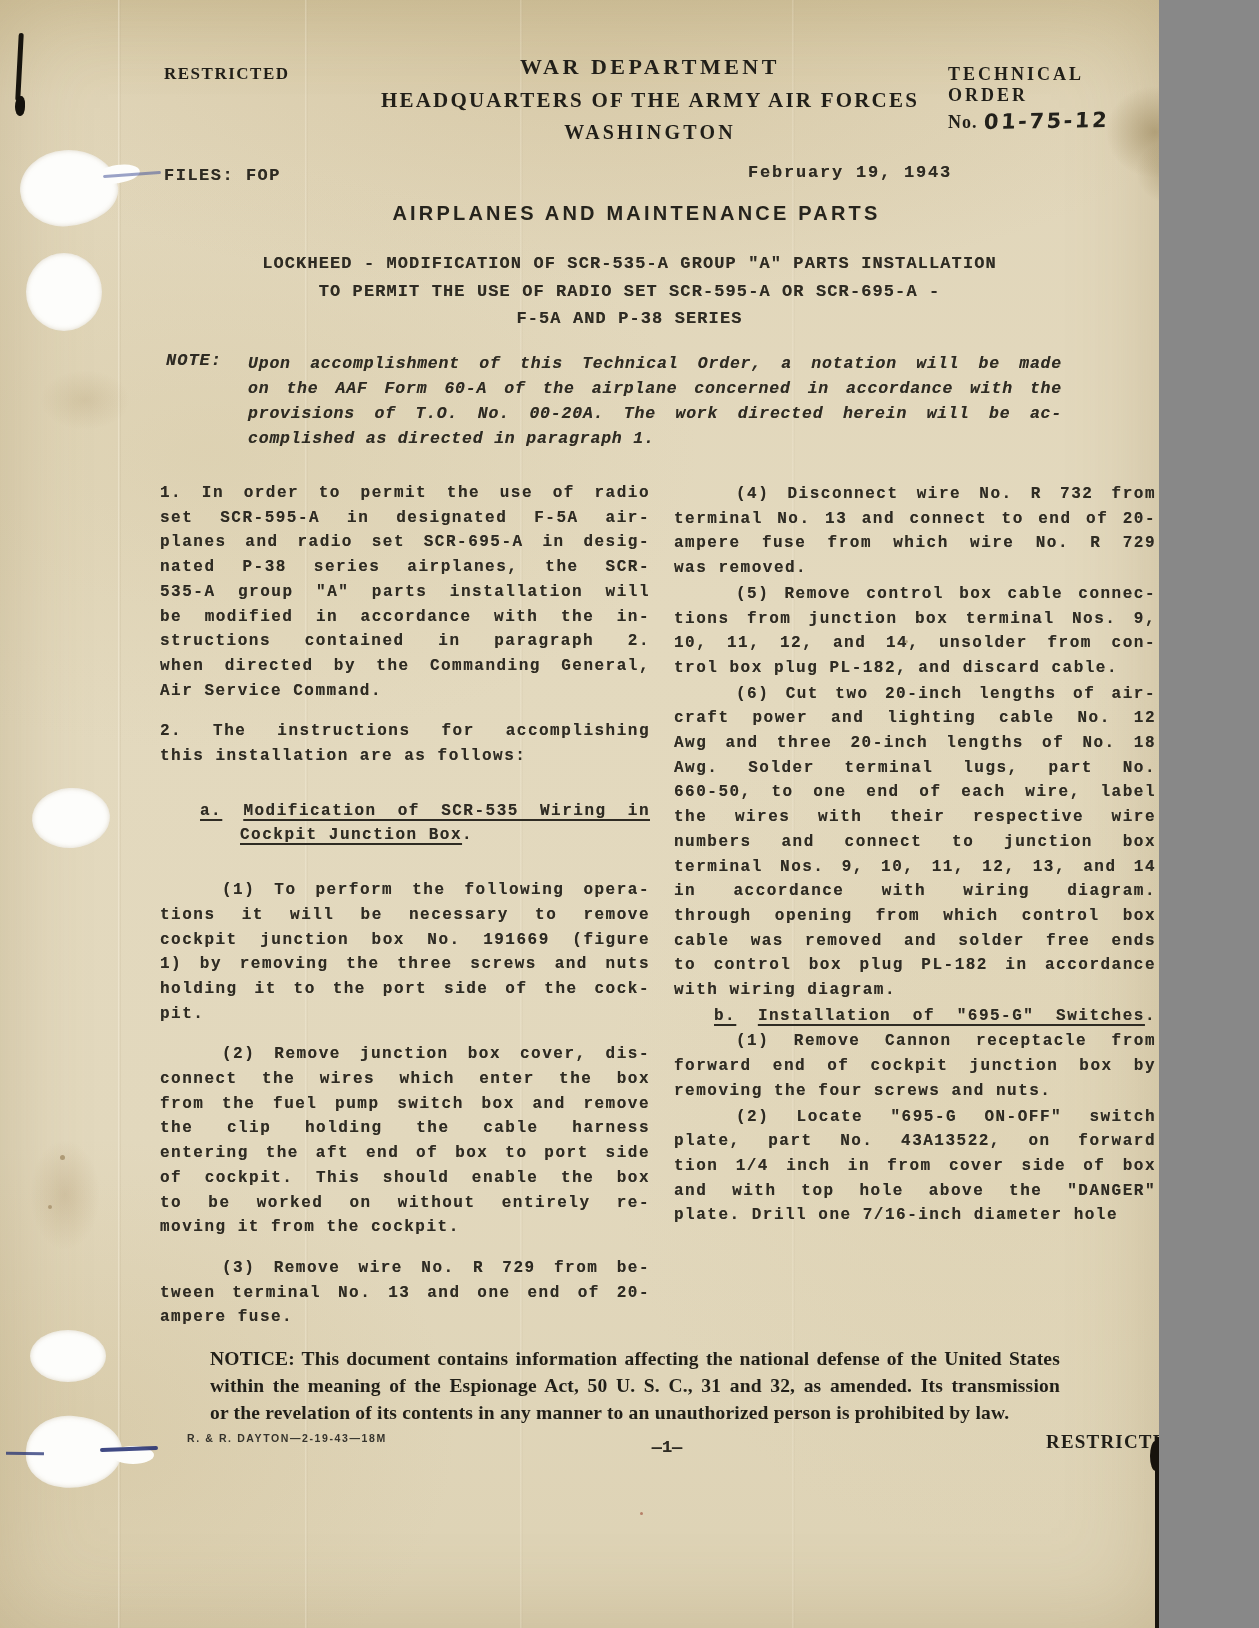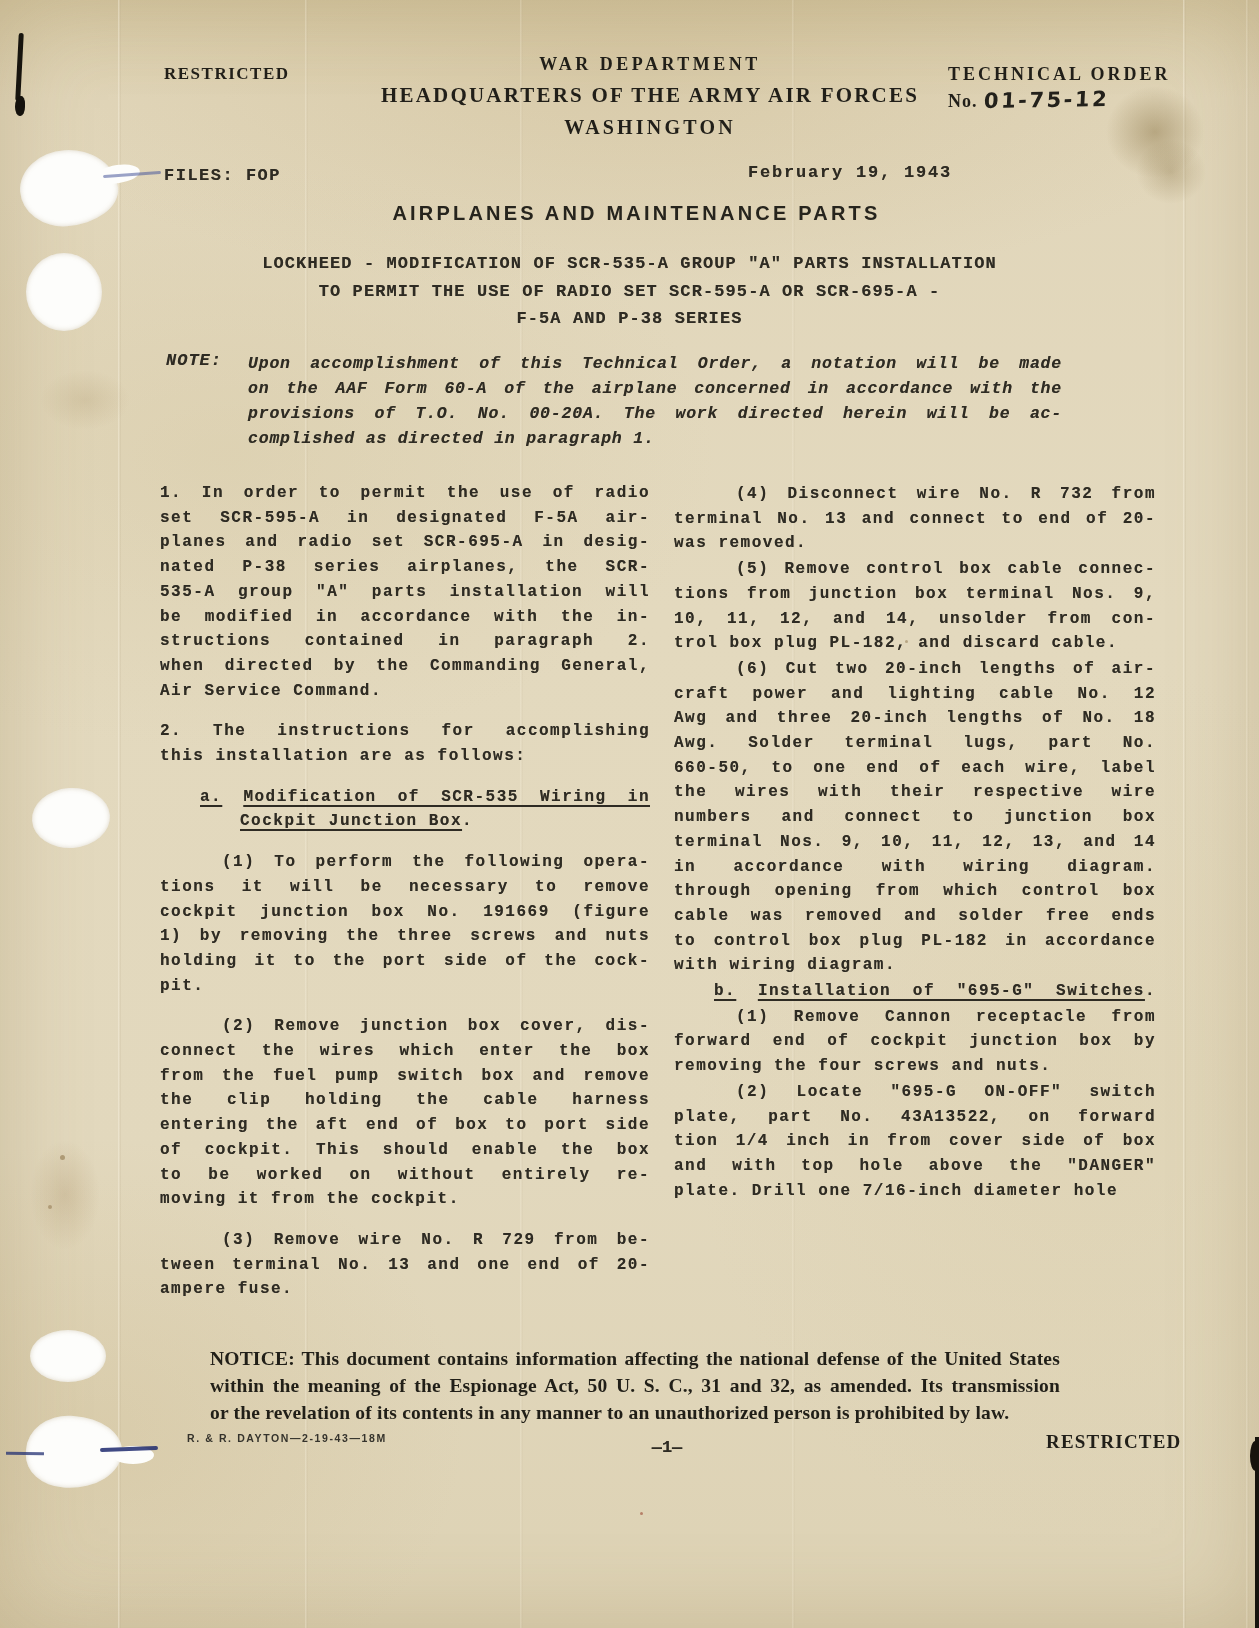--- a/index.html
+++ b/index.html
@@ -1,33 +1,33 @@
 <!DOCTYPE html>
 <html><head>
 <meta charset="utf-8">
 <style>
   html,body{margin:0;padding:0;background:#888;}
   .page{
-    position:relative;width:1259px;height:1628px;overflow:hidden;
+    position:relative;width:1159px;height:1628px;overflow:hidden;
     background-image:
       radial-gradient(700px 420px at 18% 28%, rgba(208,193,152,0.28), transparent 70%),
       radial-gradient(560px 640px at 86% 68%, rgba(214,199,158,0.22), transparent 70%),
       radial-gradient(900px 320px at 50% 4%, rgba(196,176,130,0.30), transparent 72%),
       radial-gradient(520px 420px at 8% 88%, rgba(198,178,132,0.25), transparent 70%),
       linear-gradient(180deg,#d9cca9 0%,#e1d6ba 6%,#e3d9be 38%,#e2d8bd 72%,#ddd2b4 100%);
     box-shadow: inset 0 0 90px rgba(140,115,65,0.28);
     font-family:"Liberation Mono","DejaVu Sans Mono",monospace;
   }
   .typed{font-family:"Liberation Mono","DejaVu Sans Mono",monospace;font-weight:700;color:#2e2b23;text-shadow:0 0 0.6px rgba(40,36,28,0.5);}
   .serif{font-family:"Liberation Serif","DejaVu Serif",serif;font-weight:700;color:#211f19;}
 
   
   #restricted-top{position:absolute;left:164px;top:64px;font-size:17px;letter-spacing:1.5px;}
   #letterhead{position:absolute;left:310px;top:54px;width:680px;text-align:center;}
-  #letterhead .lh1{font-size:18px;letter-spacing:3.5px;}
+  #letterhead .lh1{font-size:22px;letter-spacing:3.5px;}
   #letterhead .lh2{font-size:21px;letter-spacing:2.2px;margin-top:8px;}
   #letterhead .lh3{font-size:20px;letter-spacing:3.2px;margin-top:8px;}
   #to-block{position:absolute;left:948px;top:64px;}
   .to-l1{font-size:18px;letter-spacing:3px;}
   .to-l2{margin-top:3px;font-size:18px;letter-spacing:1px;}
   .to-number{font-family:"DejaVu Sans",sans-serif;font-weight:700;font-size:21px;letter-spacing:2.5px;
     transform:skewX(-4deg) rotate(-1deg);display:inline-block;color:#23211b;margin-left:6px;}
   #files{position:absolute;left:164px;top:166px;font-size:17px;letter-spacing:1.5px;}
   #date{position:absolute;left:748px;top:163px;font-size:17px;letter-spacing:1.8px;}
 
@@ -44,21 +44,21 @@
   #note .note-lines{flex:1;font-size:16.5px;line-height:25px;letter-spacing:0.8px;}
 
   
   #columns{position:absolute;left:160px;top:481px;width:996px;display:flex;align-items:flex-start;
     font-size:16px;line-height:24.7px;letter-spacing:1.5px;}
   .col-left{width:490px;}
   .col-right{width:482px;margin-left:24px;}
   .block{margin-top:16px;}
   .block:first-child{margin-top:0;}
   .col-right .block{margin-top:1px;}
-  .col-left .block:nth-child(3),.col-left .block:nth-child(4){margin-top:16px;}
+  .col-left .block:nth-child(3),.col-left .block:nth-child(4){margin-top:30px;}
   .jline{text-align:justify;text-align-last:justify;min-height:24.7px;}
   .jline.last{text-align:left;text-align-last:left;}
   .jline.fi{text-indent:62px;}
   .heading .jline{padding-left:40px;}
   .heading .h2{padding-left:80px;}
   .hu{text-decoration:underline;text-decoration-thickness:1.6px;text-underline-offset:4px;}
 
   
   #notice{position:absolute;left:210px;top:1345px;width:850px;font-family:"Liberation Serif","DejaVu Serif",serif;
     font-weight:700;font-size:19.5px;line-height:27px;color:#211f18;letter-spacing:0.2px;}
@@ -189,20 +189,21 @@
         <div class="block para">
           <div class="jline fi">(3) Remove wire No. R 729 from be-</div>
           <div class="jline">tween terminal No. 13 and one end of 20-</div>
           <div class="jline last">ampere fuse.</div>
         </div>
       </div>
     <div class="col-right">
         <div class="block para">
           <div class="jline fi">(4) Disconnect wire No. R 732 from</div>
           <div class="jline">terminal No. 13 and connect to end of 20-</div>
+          <div class="jline">ampere fuse from which wire No. R 729</div>
           <div class="jline last">was removed.</div>
         </div>
         <div class="block para">
           <div class="jline fi">(5) Remove control box cable connec-</div>
           <div class="jline">tions from junction box terminal Nos. 9,</div>
           <div class="jline">10, 11, 12, and 14, unsolder from con-</div>
           <div class="jline last">trol box plug PL-182, and discard cable.</div>
         </div>
         <div class="block para">
           <div class="jline fi">(6) Cut two 20-inch lengths of air-</div>

